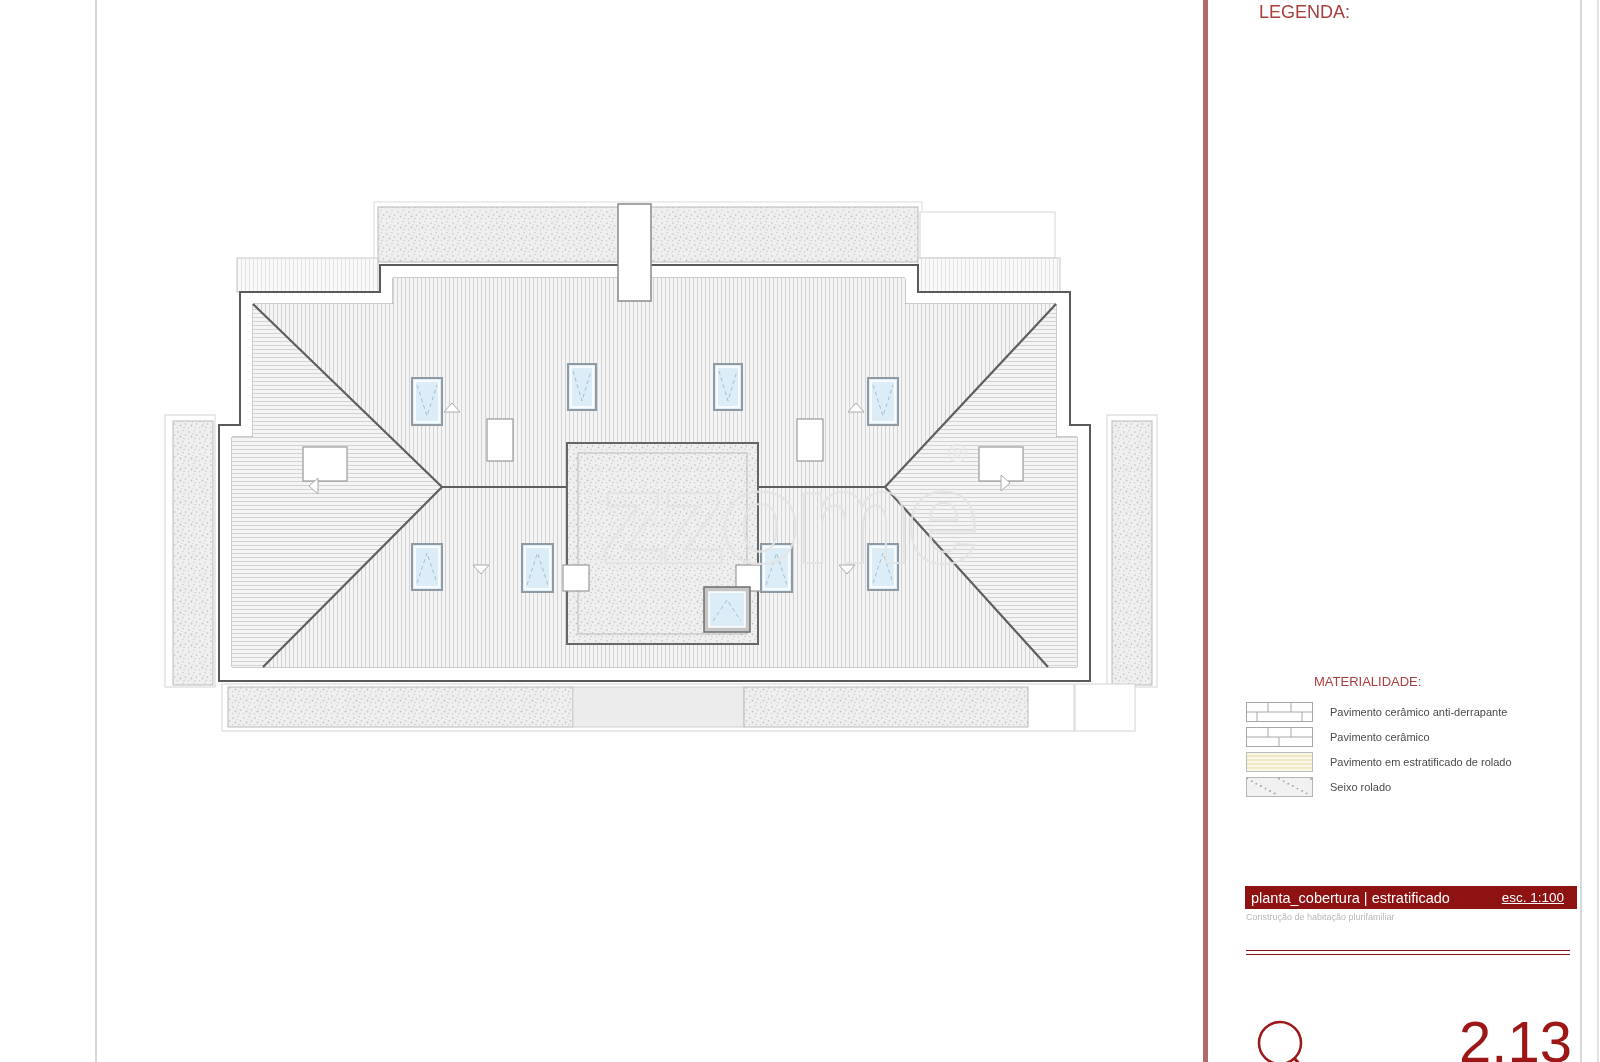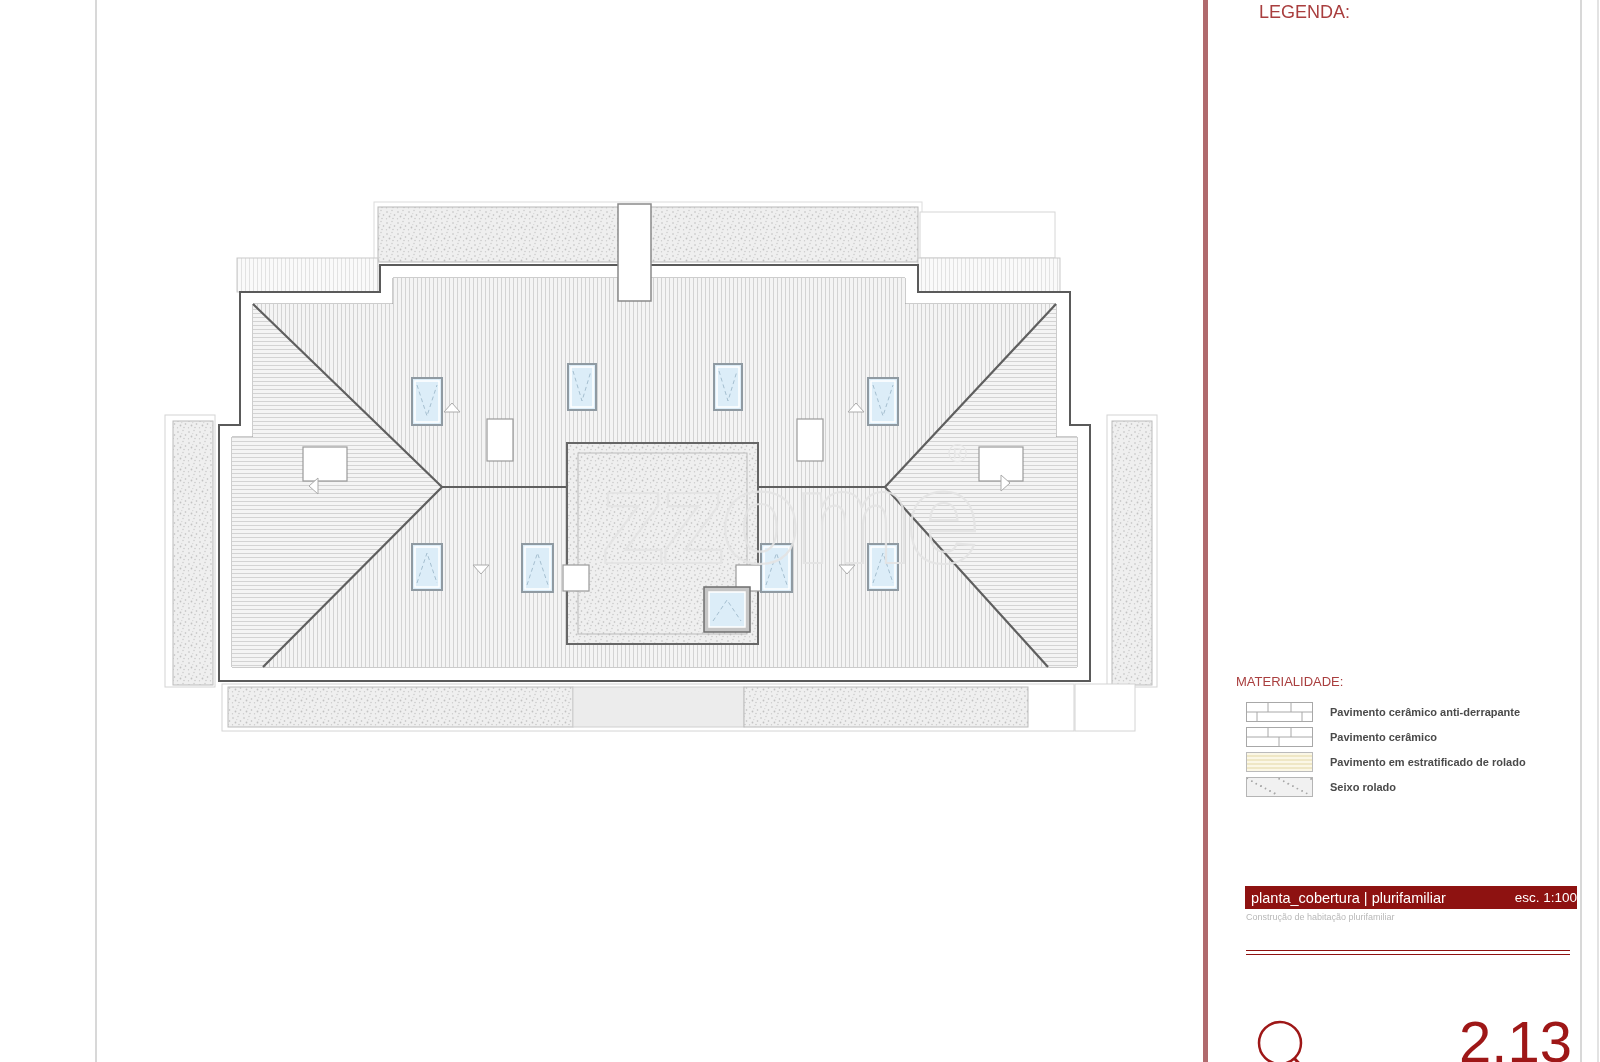--- a/index.html
+++ b/index.html
@@ -10,29 +10,29 @@
 
   
   .vline{position:absolute;top:0;height:1062px;}
   #left-margin-line{left:95px;width:2px;background:#d8d8d8;}
   #right-inner-line{left:1580px;width:2px;background:#d8d8d8;}
   #right-edge-line{left:1597px;width:2px;background:#e3e3e3;}
   #red-band{left:1203px;width:5px;background:var(--accent-band,#b06a6d);}
 
   
   #legend-title{left:1259px;top:2px;font-size:18px;color:var(--label-red,#a93e3e);}
-  #materiality-title{left:1236px;top:674px;font-size:13px;color:var(--label-red,#a93e3e);}
+  #materiality-title{left:1314px;top:674px;font-size:13px;color:var(--label-red,#a93e3e);}
   #materials{left:1246px;top:702px;width:330px;}
   .mat-row{display:flex;align-items:center;margin-bottom:5px;height:20px;}
-  .mat-label{margin-left:17px;font-size:11px;color:#4a4a4a;white-space:nowrap;font-weight:bold;}
+  .mat-label{margin-left:17px;font-size:11px;color:#4a4a4a;white-space:nowrap;}
 
   #title-bar{left:1245px;top:886px;width:332px;height:23px;background:var(--deep-red,#8e1211);
              display:flex;align-items:center;}
   #drawing-title{color:#fff;font-size:14.5px;margin-left:6px;flex:1;white-space:nowrap;}
-  #drawing-scale{color:#fff;font-size:13.5px;}
+  #drawing-scale{color:#fff;font-size:13.5px;margin-right:13px;text-decoration:underline;}
 
   #project-name{left:1246px;top:912px;font-size:9px;color:#b8b8b8;white-space:nowrap;}
   #project-rule{left:1246px;top:950px;width:324px;height:3px;
                 border-top:1.5px solid var(--deep-red,#8e1211);
                 border-bottom:1px solid var(--deep-red,#8e1211);}
   #sheet-number{left:1330px;top:1013px;width:242px;text-align:right;line-height:1;
                 font-size:58px;color:var(--logo-red,#9e1717);}
 </style>
 </head>
 <body>
@@ -277,21 +277,21 @@
           <circle cx="64.89999999999998" cy="2.099999999999966" r="0.7" fill="#a8a8a8"></circle>
           <circle cx="14.600000000000023" cy="9.399999999999977" r="0.7" fill="#a8a8a8"></circle>
           <circle cx="28.299999999999955" cy="16.69999999999999" r="0.7" fill="#a8a8a8"></circle>
           <circle cx="42" cy="7" r="0.7" fill="#a8a8a8"></circle>
         </svg>
         <span class="mat-label">Seixo rolado</span>
       </div>
     </div>
 
   <div class="abs" id="title-bar">
-    <span id="drawing-title">planta_cobertura | plurifamiliar</span>
+    <span id="drawing-title">planta_cobertura | estratificado</span>
     <span id="drawing-scale">esc. 1:100</span>
   </div>
 
   <div class="abs" id="project-name">Construção de habitação plurifamiliar</div>
   <div class="abs" id="project-rule"></div>
 
   <div class="abs" id="sheet-number">2.13</div>
 </div>
 
 </body></html>

